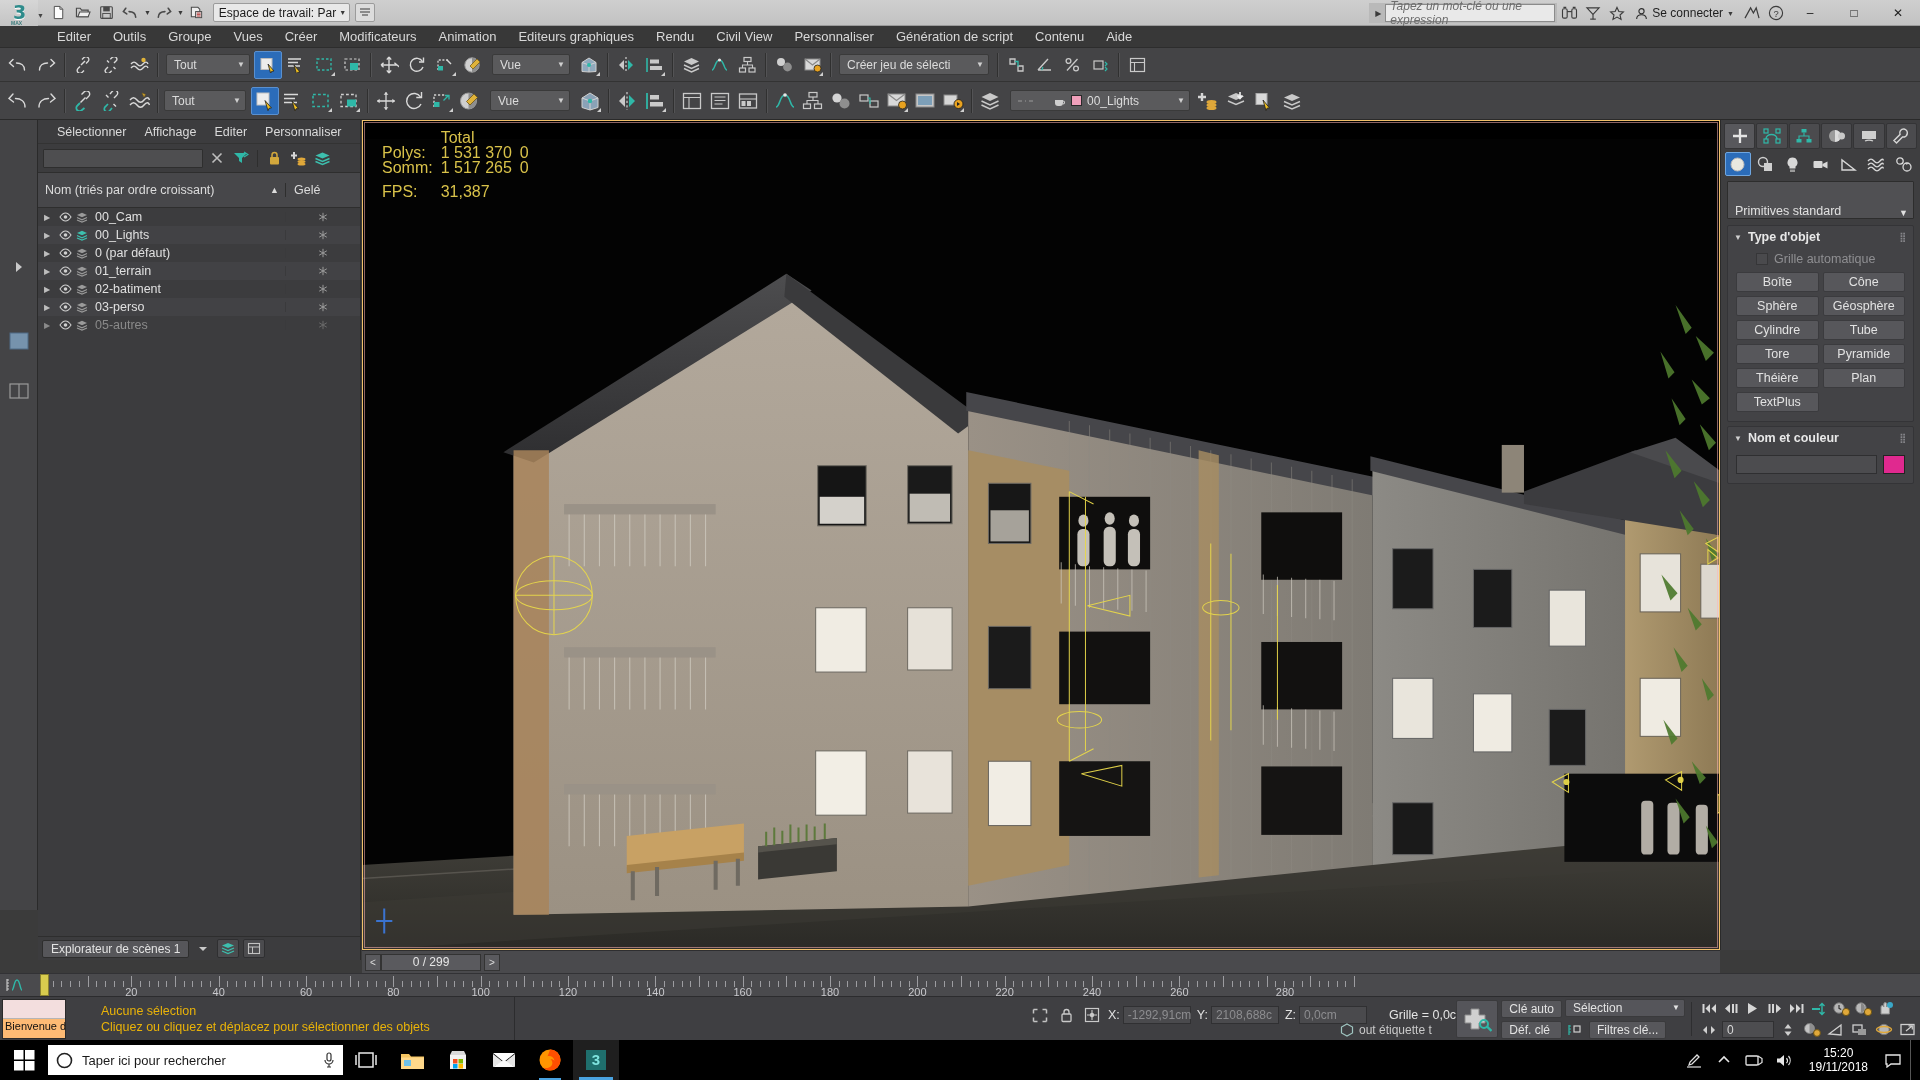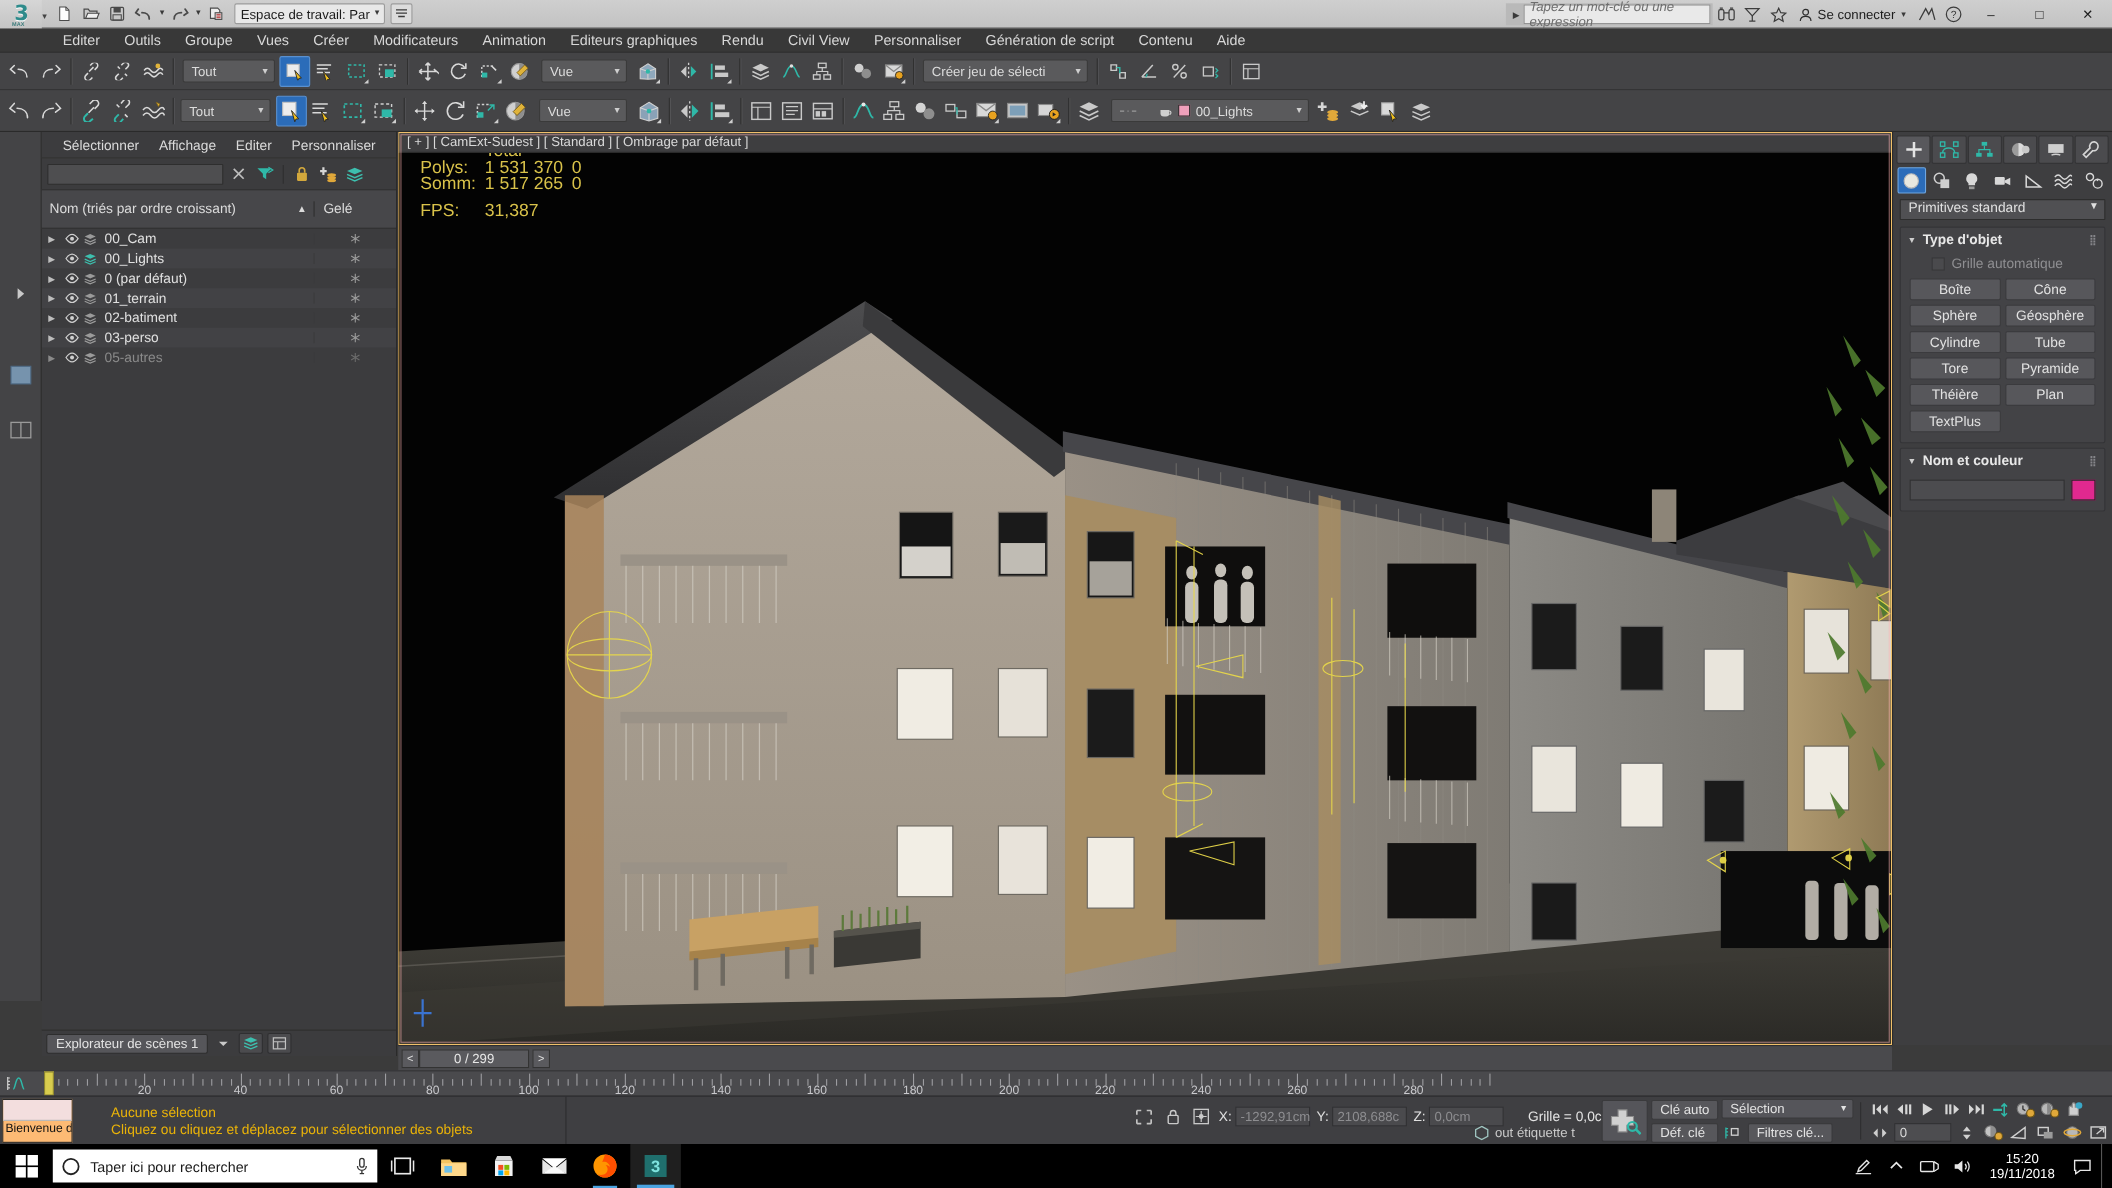--- a/index.html
+++ b/index.html
@@ -170,22 +170,22 @@
   }
   .cp-tabs { height:30px; display:flex; align-items:center; gap:1px; padding:2px 3px 0 3px; }
   .cp-tab { flex:1; height:26px; display:flex; align-items:center; justify-content:center;
      background:#4b4b4e; border:1px solid #343436; border-radius:2px; }
   .cp-tab.active { background:#58585c; }
   .cp-sub { height:28px; display:flex; align-items:center; gap:2px; padding:0 4px; }
   .cp-sbtn { width:26px; height:24px; display:flex; align-items:center; justify-content:center;
      border:1px solid transparent; border-radius:2px; }
   .cp-sbtn.active { background:#2b6cb9; border-color:#6fa6e0; }
   .cp-combo {
-    margin:3px 6px 6px 6px; height:19px; background:#505053; border:1px solid #2d2d2d;
-    display:flex; align-items:flex-start; justify-content:space-between; padding:0 5px 0 7px;
+    margin:3px 6px 6px 6px; height:38px; background:#505053; border:1px solid #2d2d2d;
+    display:flex; align-items:flex-end; justify-content:space-between; padding:0 5px 0 7px;
     font-size:12.5px; color:#e0e0e0; border-radius:1px;
   }
   .rollout { margin:0 6px 4px 6px; background:#434346; border:1px solid #343437; border-radius:2px; }
   .ro-head { height:22px; display:flex; align-items:center; gap:6px; padding:0 6px;
      font-size:12.5px; font-weight:bold; color:#e8e8e8; }
   .ro-head .tri { font-size:8px; color:#cfcfcf; }
   .ro-head .grip { margin-left:auto; color:#86868a; font-size:9px; letter-spacing:1px; line-height:6px;}
   .ro-body { padding:2px 8px 9px 8px; }
   .chkrow { display:flex; align-items:center; gap:6px; font-size:12.5px; color:#8f8f92; padding:2px 0 6px 20px;}
   .chkbox { width:12px; height:12px; background:#4a4a4d; border:1px solid #363638; }
@@ -1074,21 +1074,20 @@
       <div class="exp-ico" style="background:#4b4b4e;border:1px solid #2f2f31;border-radius:2px;width:22px;height:19px;">
         <svg width="14" height="13" viewBox="0 0 14 13">
             <rect x="1.5" y="1.5" width="11" height="10" fill="none" stroke="#c2c2c2" stroke-width="1.1"></rect>
             <path d="M1.5 5h11M5.5 5v6.5" stroke="#c2c2c2" stroke-width="1"></path>
           </svg>
       </div>
     </div>
   </div>
 
   <div class="viewport">
-    <div class="vp-label">[ + ] [ CamExt-Sudest ] [ Standard ] [ Ombrage par défaut ]</div>
     <div class="vp-canvas">
       <svg width="100%" height="100%" viewBox="0 0 1344 782" preserveAspectRatio="none">
         <defs>
           <linearGradient id="wallA" x1="0" y1="0" x2="0" y2="1">
             <stop offset="0" stop-color="#b3a99c"></stop>
               <stop offset="1" stop-color="#9b9183"></stop>
           </linearGradient>
           <linearGradient id="wallB" x1="0" y1="0" x2="1" y2="0">
             <stop offset="0" stop-color="#9a9186"></stop>
               <stop offset="1" stop-color="#7f7b74"></stop>

